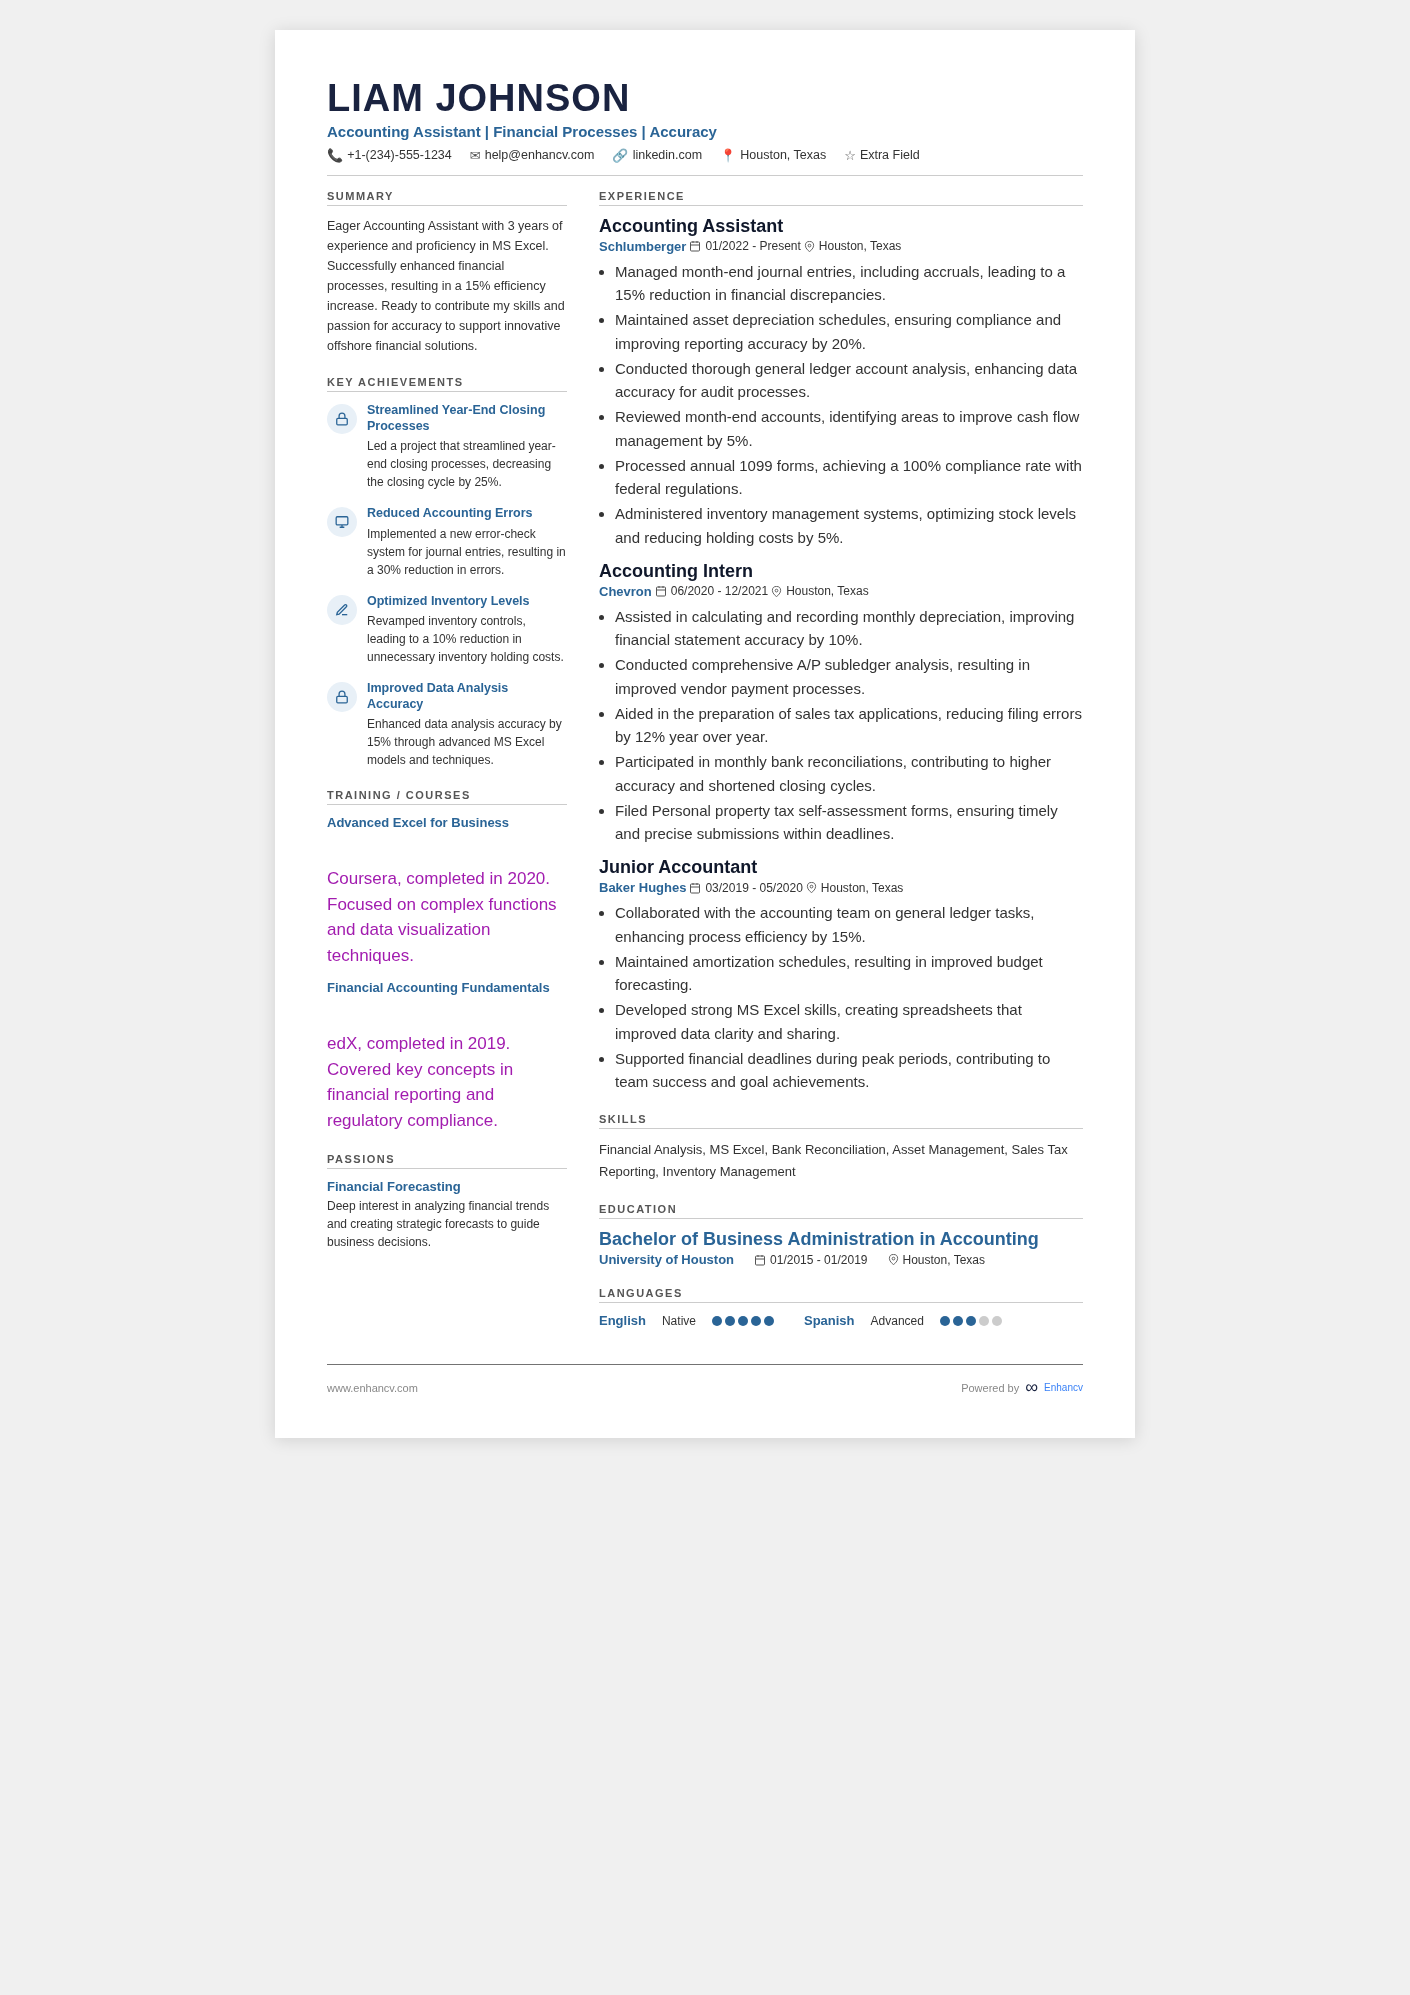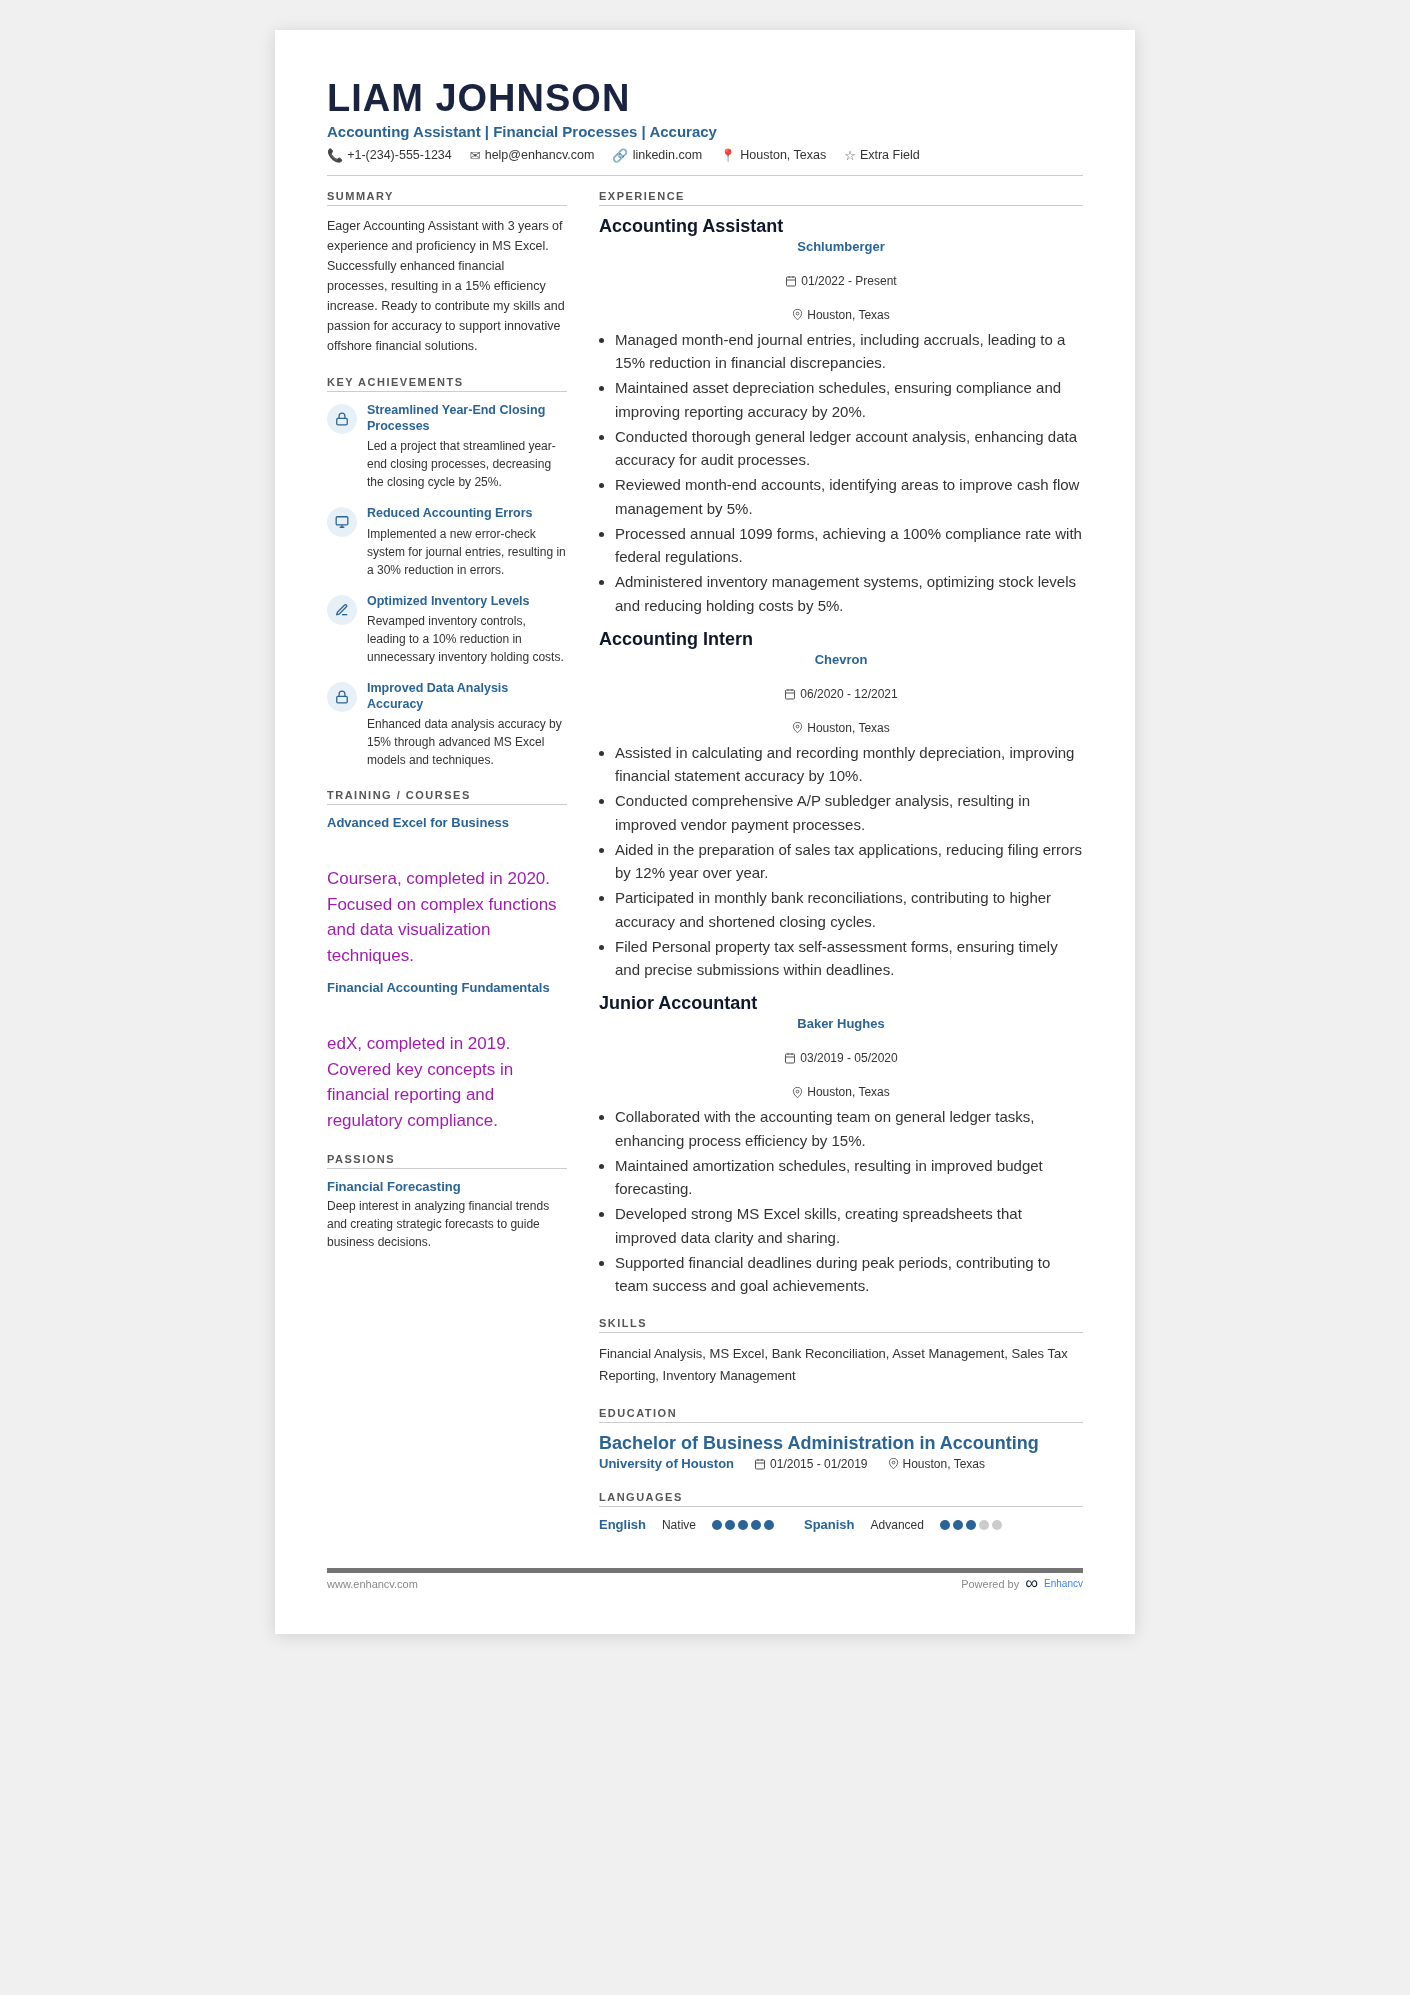--- a/index.html
+++ b/index.html
@@ -146,23 +146,22 @@
     
     .exp-job-title {
       font-size: 18px;
       font-weight: 700;
       color: #0f172a;
       margin-bottom: 2px;
     }
     .exp-meta {
       display: flex;
       align-items: center;
-      gap: 20px;
+      gap: 3px;
       margin-bottom: 6px;
-      flex-direction: column;
     }
     .exp-company {
       font-size: 13px;
       font-weight: 600;
       color: #2a6496;
     }
     .exp-date, .exp-location {
       font-size: 12px;
       color: #333;
       display: flex;
@@ -242,22 +241,22 @@
       border-radius: 50%;
     }
     .dot-filled { background: #2a6496; }
     .dot-empty { background: #ccc; }
     
     .page-footer {
       margin-top: 36px;
       display: flex;
       justify-content: space-between;
       align-items: center;
-      border-top: 5px solid #737373;
-      padding-top: 0;
+      border-top: 1px solid #737373;
+      padding-top: 12px;
     }
     .footer-url {
       font-size: 11px;
       color: #888;
     }
     .footer-powered {
       font-size: 11px;
       color: #888;
       display: flex;
       align-items: center;

